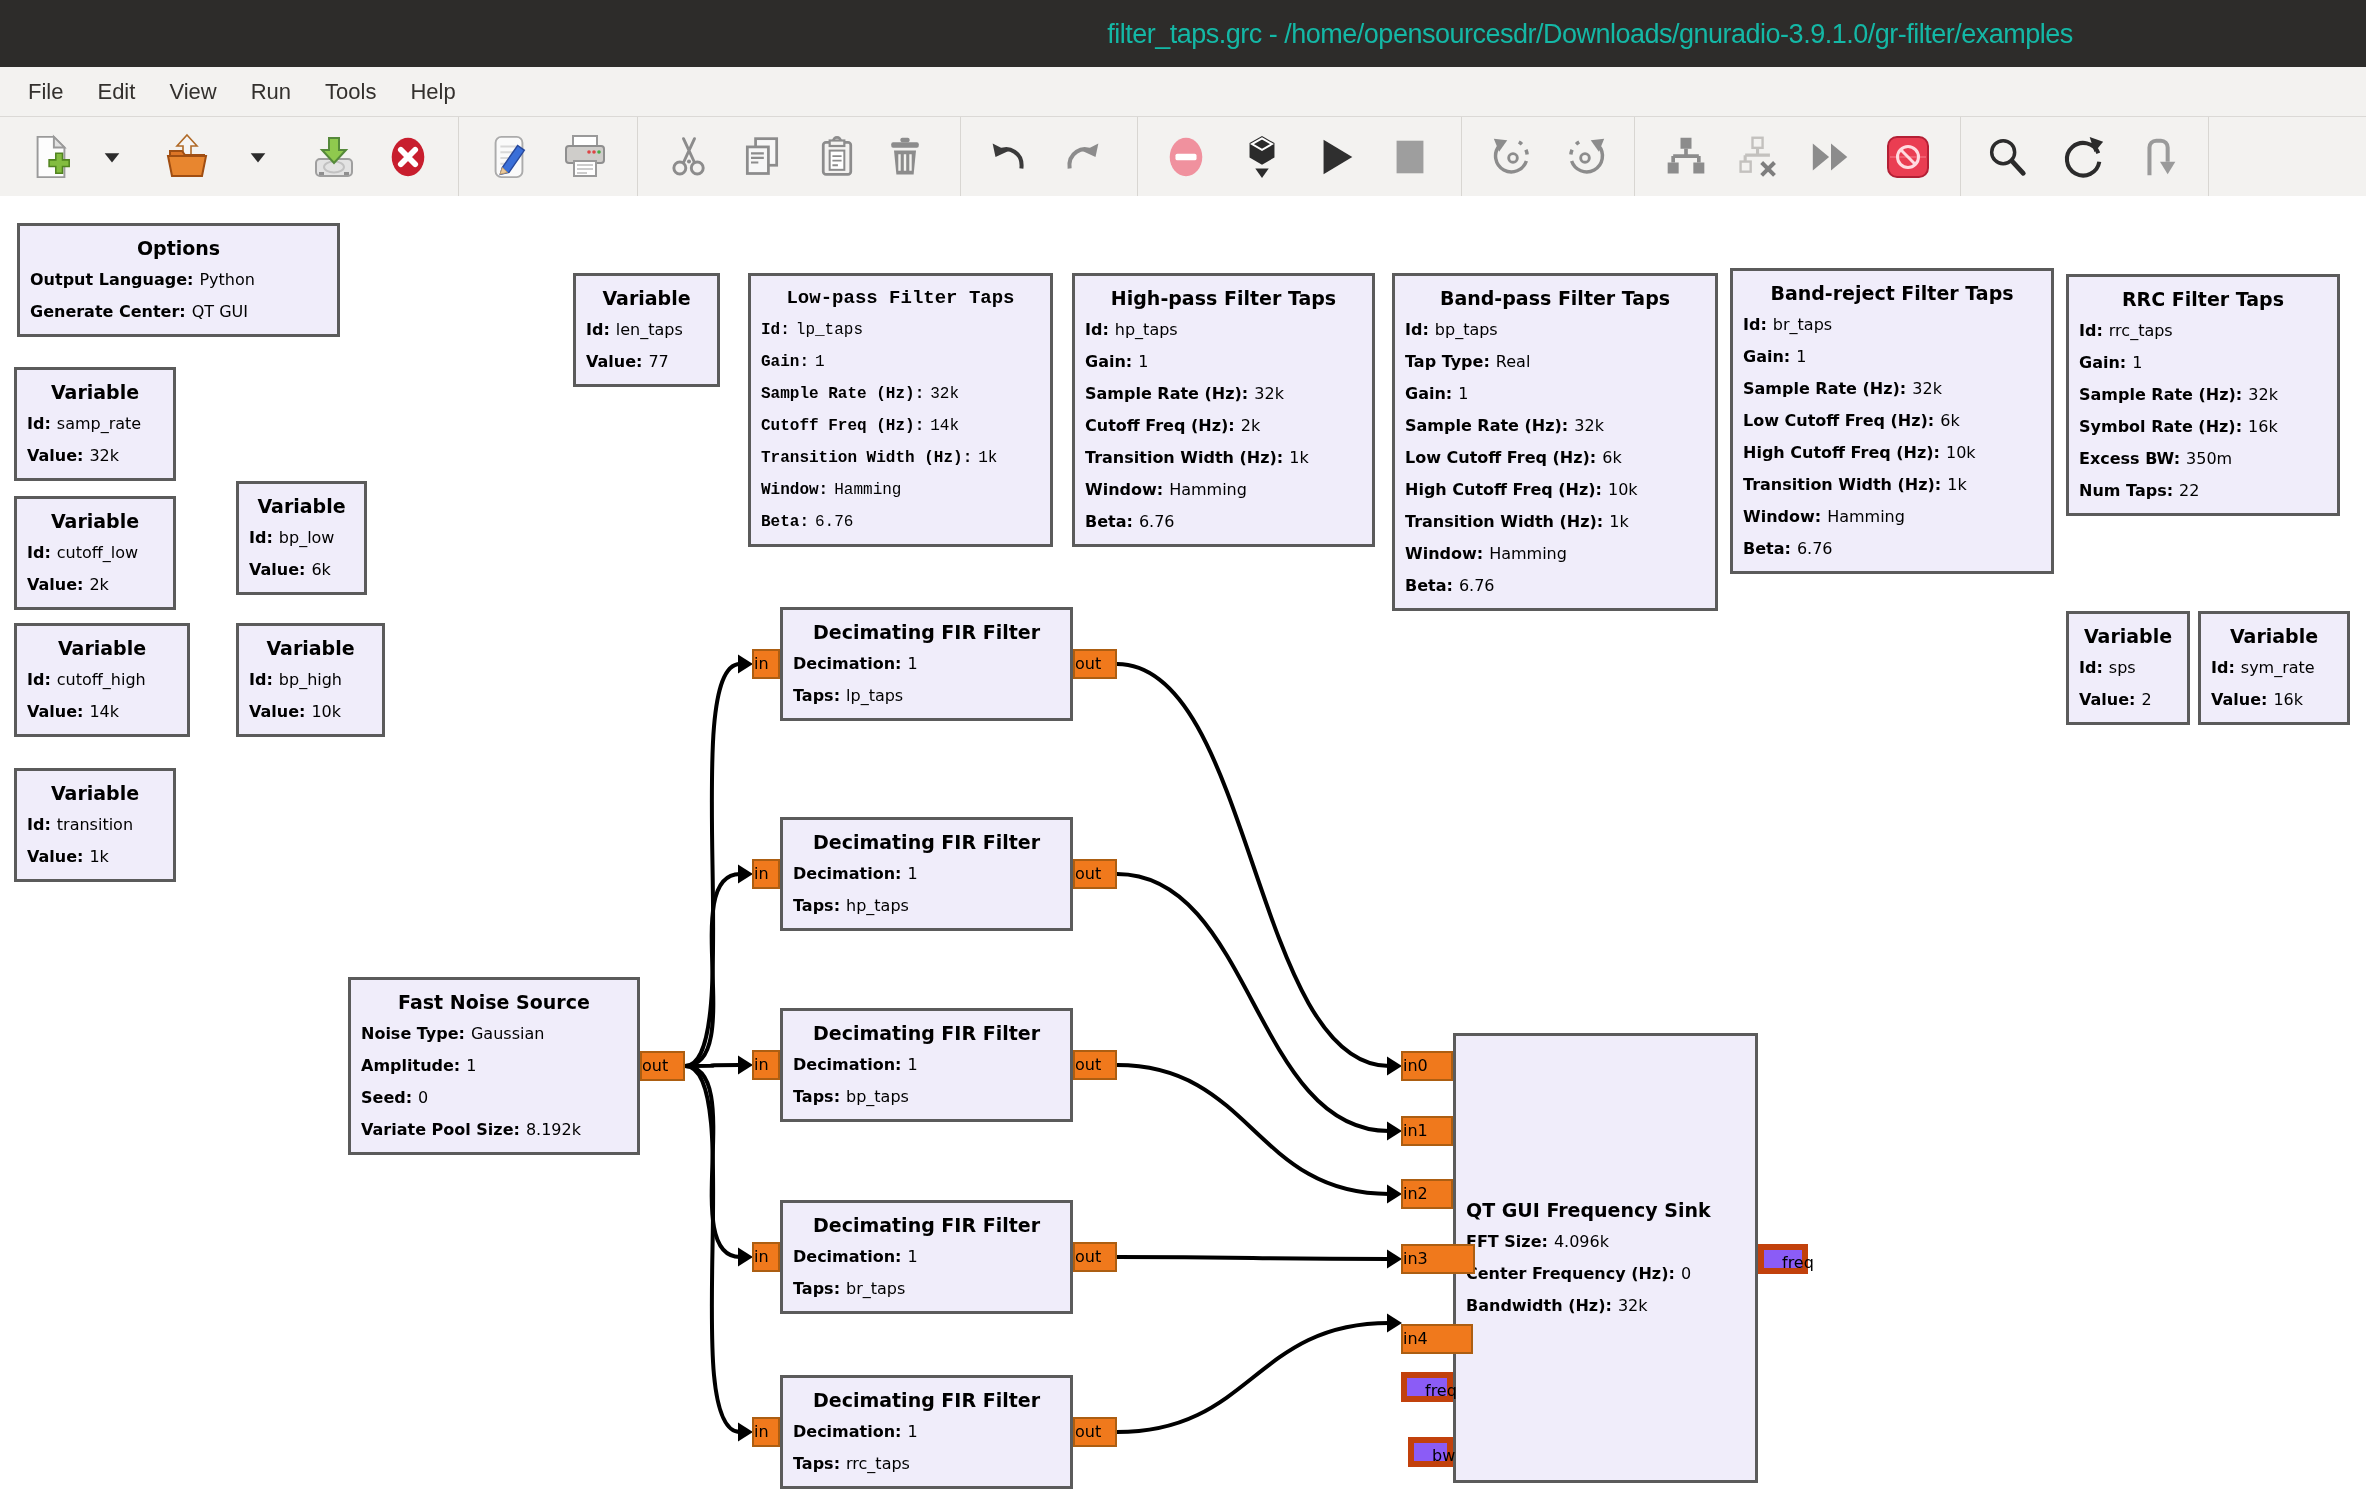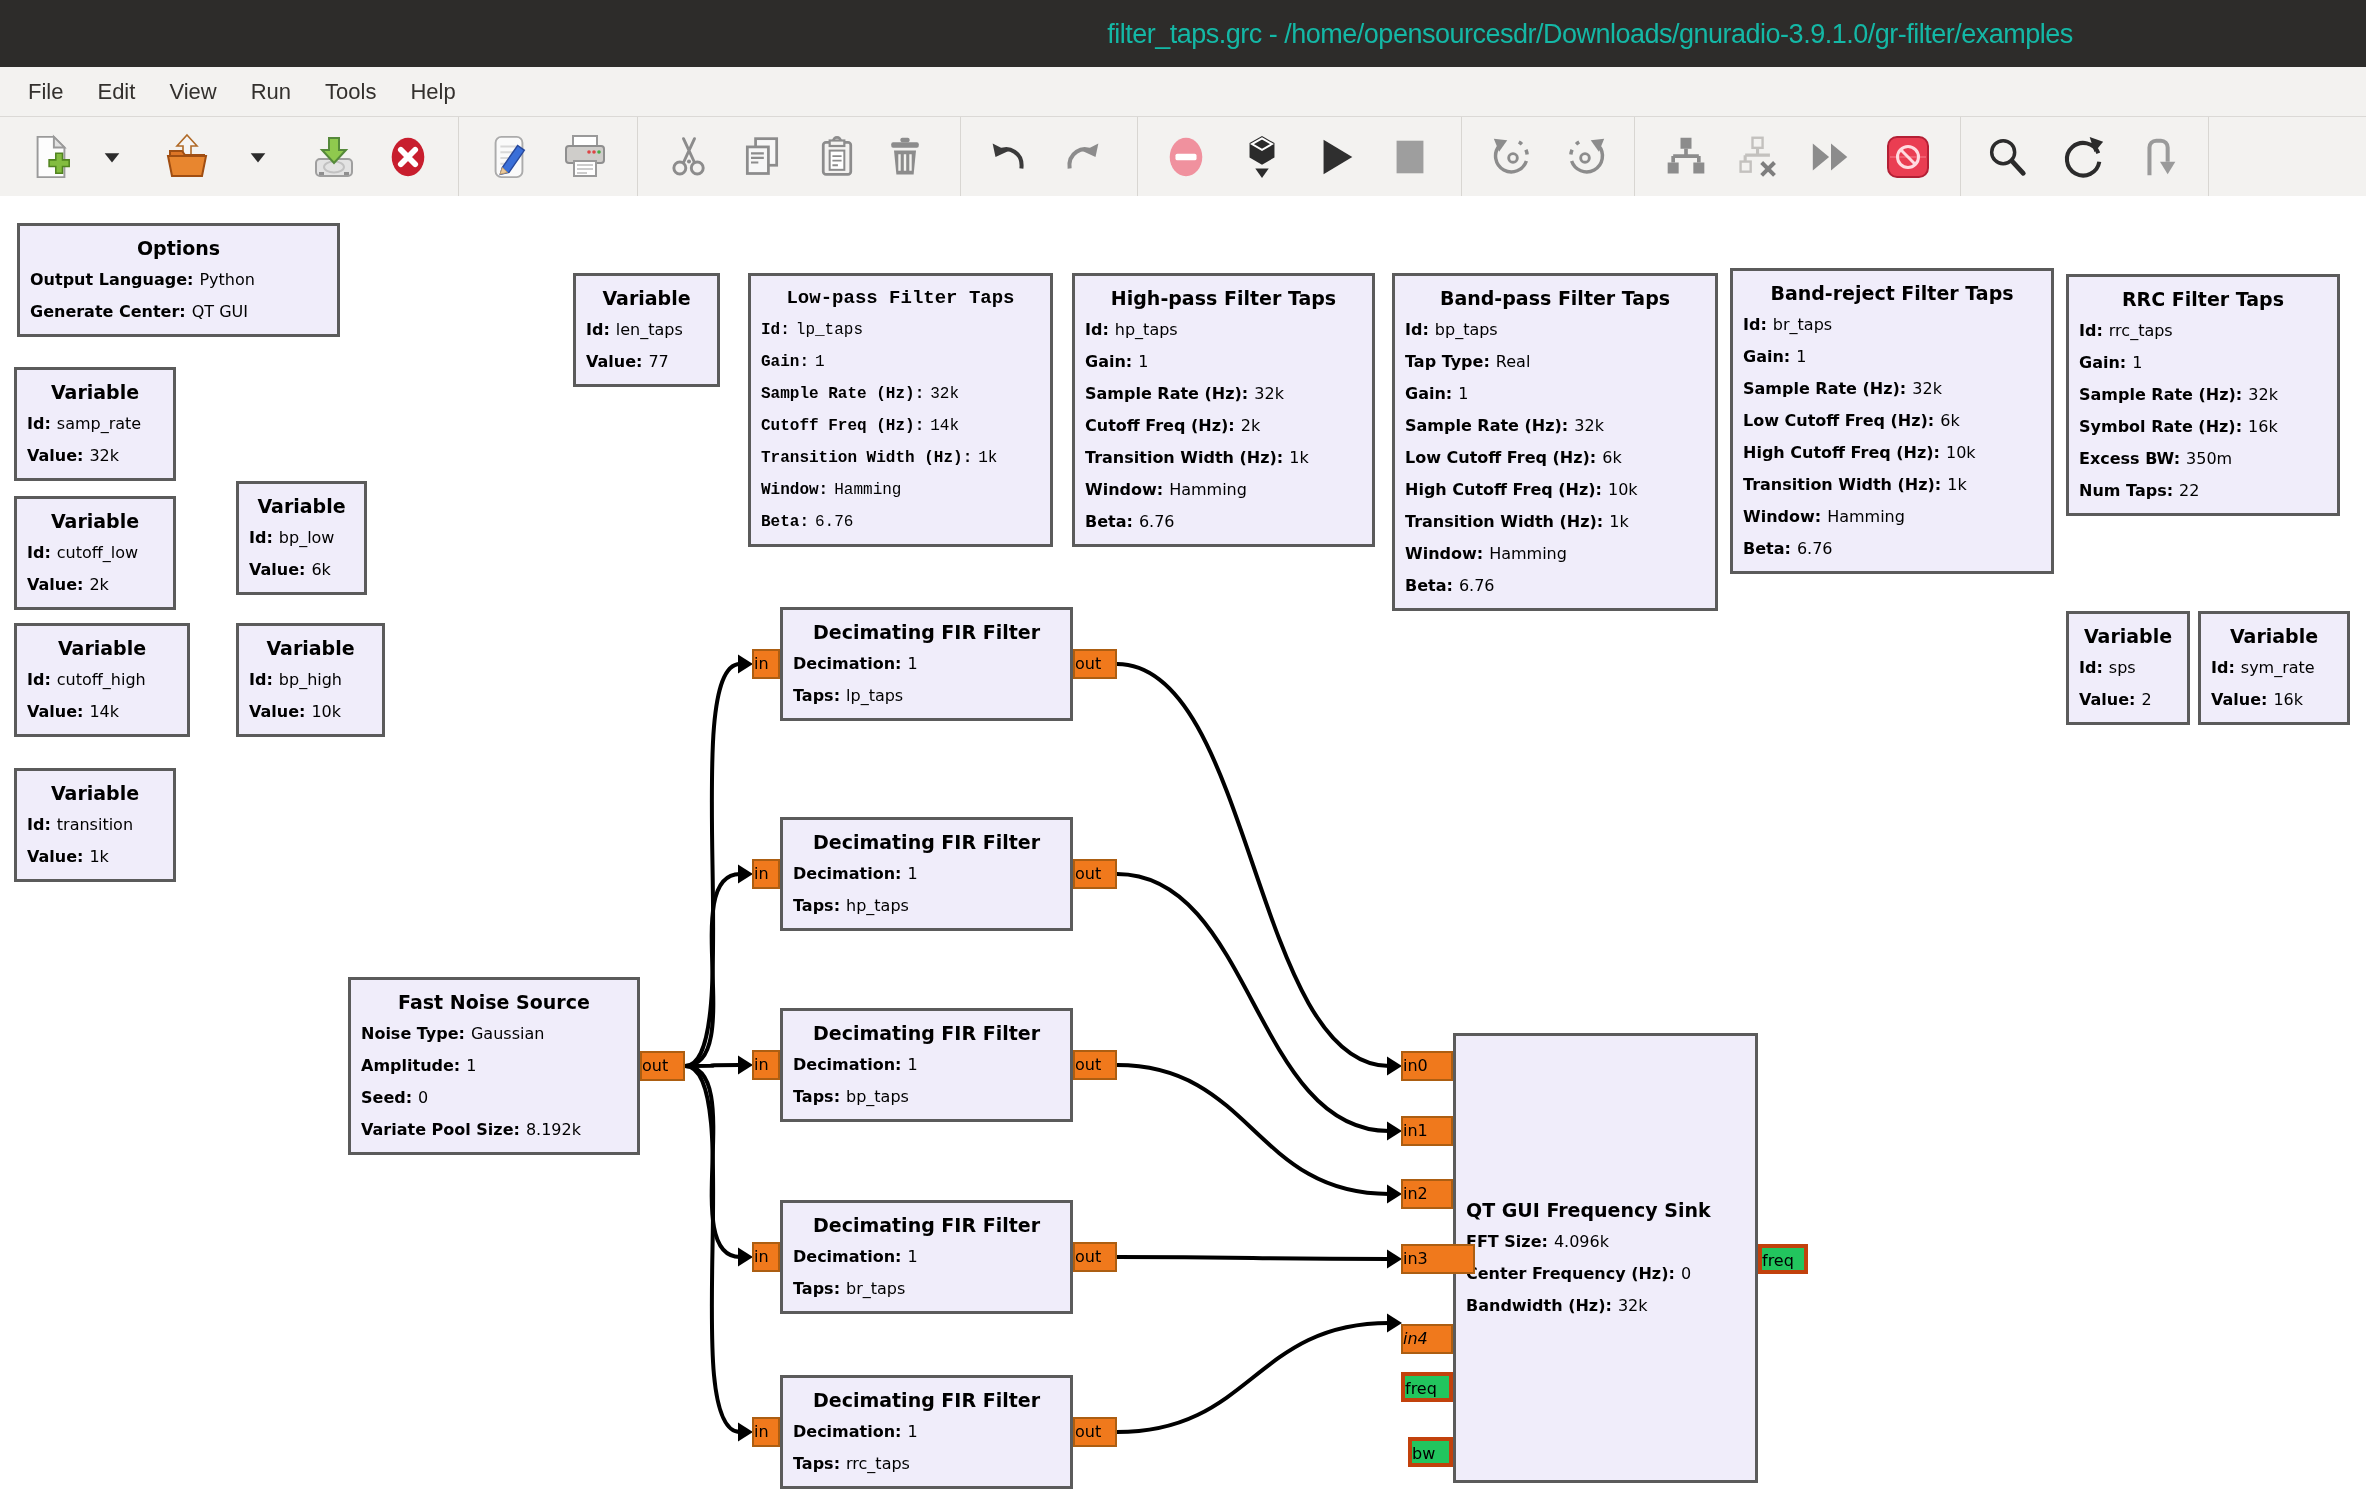--- a/index.html
+++ b/index.html
@@ -25,21 +25,21 @@
   .block{position:absolute;z-index:2;box-sizing:border-box;background:#F0EDFA;border:3px solid #5B5B5B;
      padding:6px 10px;font-family:"DejaVu Sans",sans-serif;font-size:16px;line-height:32px;color:#000;}
   .block.vcenter{display:flex;flex-direction:column;justify-content:center;}
   .btitle{font-size:19px;font-weight:bold;text-align:center;white-space:nowrap;}
   .btitle.tleft{text-align:left;}
   .brow{white-space:nowrap;}
   .brow .val{margin-left:6px;}
   .port{position:absolute;z-index:3;box-sizing:border-box;height:30px;line-height:26px;
      font-family:"DejaVu Sans",sans-serif;font-size:16px;color:#000;}
   .port.orange{background:#F0791C;border:2px solid #AC5E12;}
-  .port.msg{background:#22c55e;border:4px solid #c2410c;}
+  .port.msg{background:#8b5cf6;border:6px solid #c2410c;padding-left:18px;}
 </style>
 </head>
 <body>
 
 <div class="window">
 
   <div class="titlebar">
     <div class="title">filter_taps.grc - /home/opensourcesdr/Downloads/gnuradio-3.9.1.0/gr-filter/examples</div>
   </div>
 
@@ -423,19 +423,19 @@
       <div class="block vcenter" style="left: 1453px; top: 837px; width: 305px; height: 450px;">
         <div class="btitle tleft">QT GUI Frequency Sink</div>
         <div class="brow"><b>FFT Size:</b><span class="val">4.096k</span></div>
         <div class="brow"><b>Center Frequency (Hz):</b><span class="val">0</span></div>
         <div class="brow"><b>Bandwidth (Hz):</b><span class="val">32k</span></div>
       </div>
       <div class="port orange" style="top: 855px; width: 52px; left: 1401px;">in0</div>
       <div class="port orange" style="top: 920px; width: 52px; left: 1401px;">in1</div>
       <div class="port orange" style="top: 983px; width: 52px; left: 1401px;">in2</div>
       <div class="port orange" style="top: 1048px; width: 74px; left: 1401px;">in3</div>
-      <div class="port orange" style="top: 1128px; width: 52px; left: 1401px; font-style: italic;">in4</div>
+      <div class="port orange" style="top: 1128px; width: 72px; left: 1401px;">in4</div>
       <div class="port msg" style="top: 1176px; width: 52px; left: 1401px;">freq</div>
       <div class="port msg" style="top: 1241px; width: 45px; left: 1408px;">bw</div>
       <div class="port msg" style="top: 1048px; width: 50px; left: 1758px;">freq</div>
     </div>
 
 </div>
 
 </body></html>

